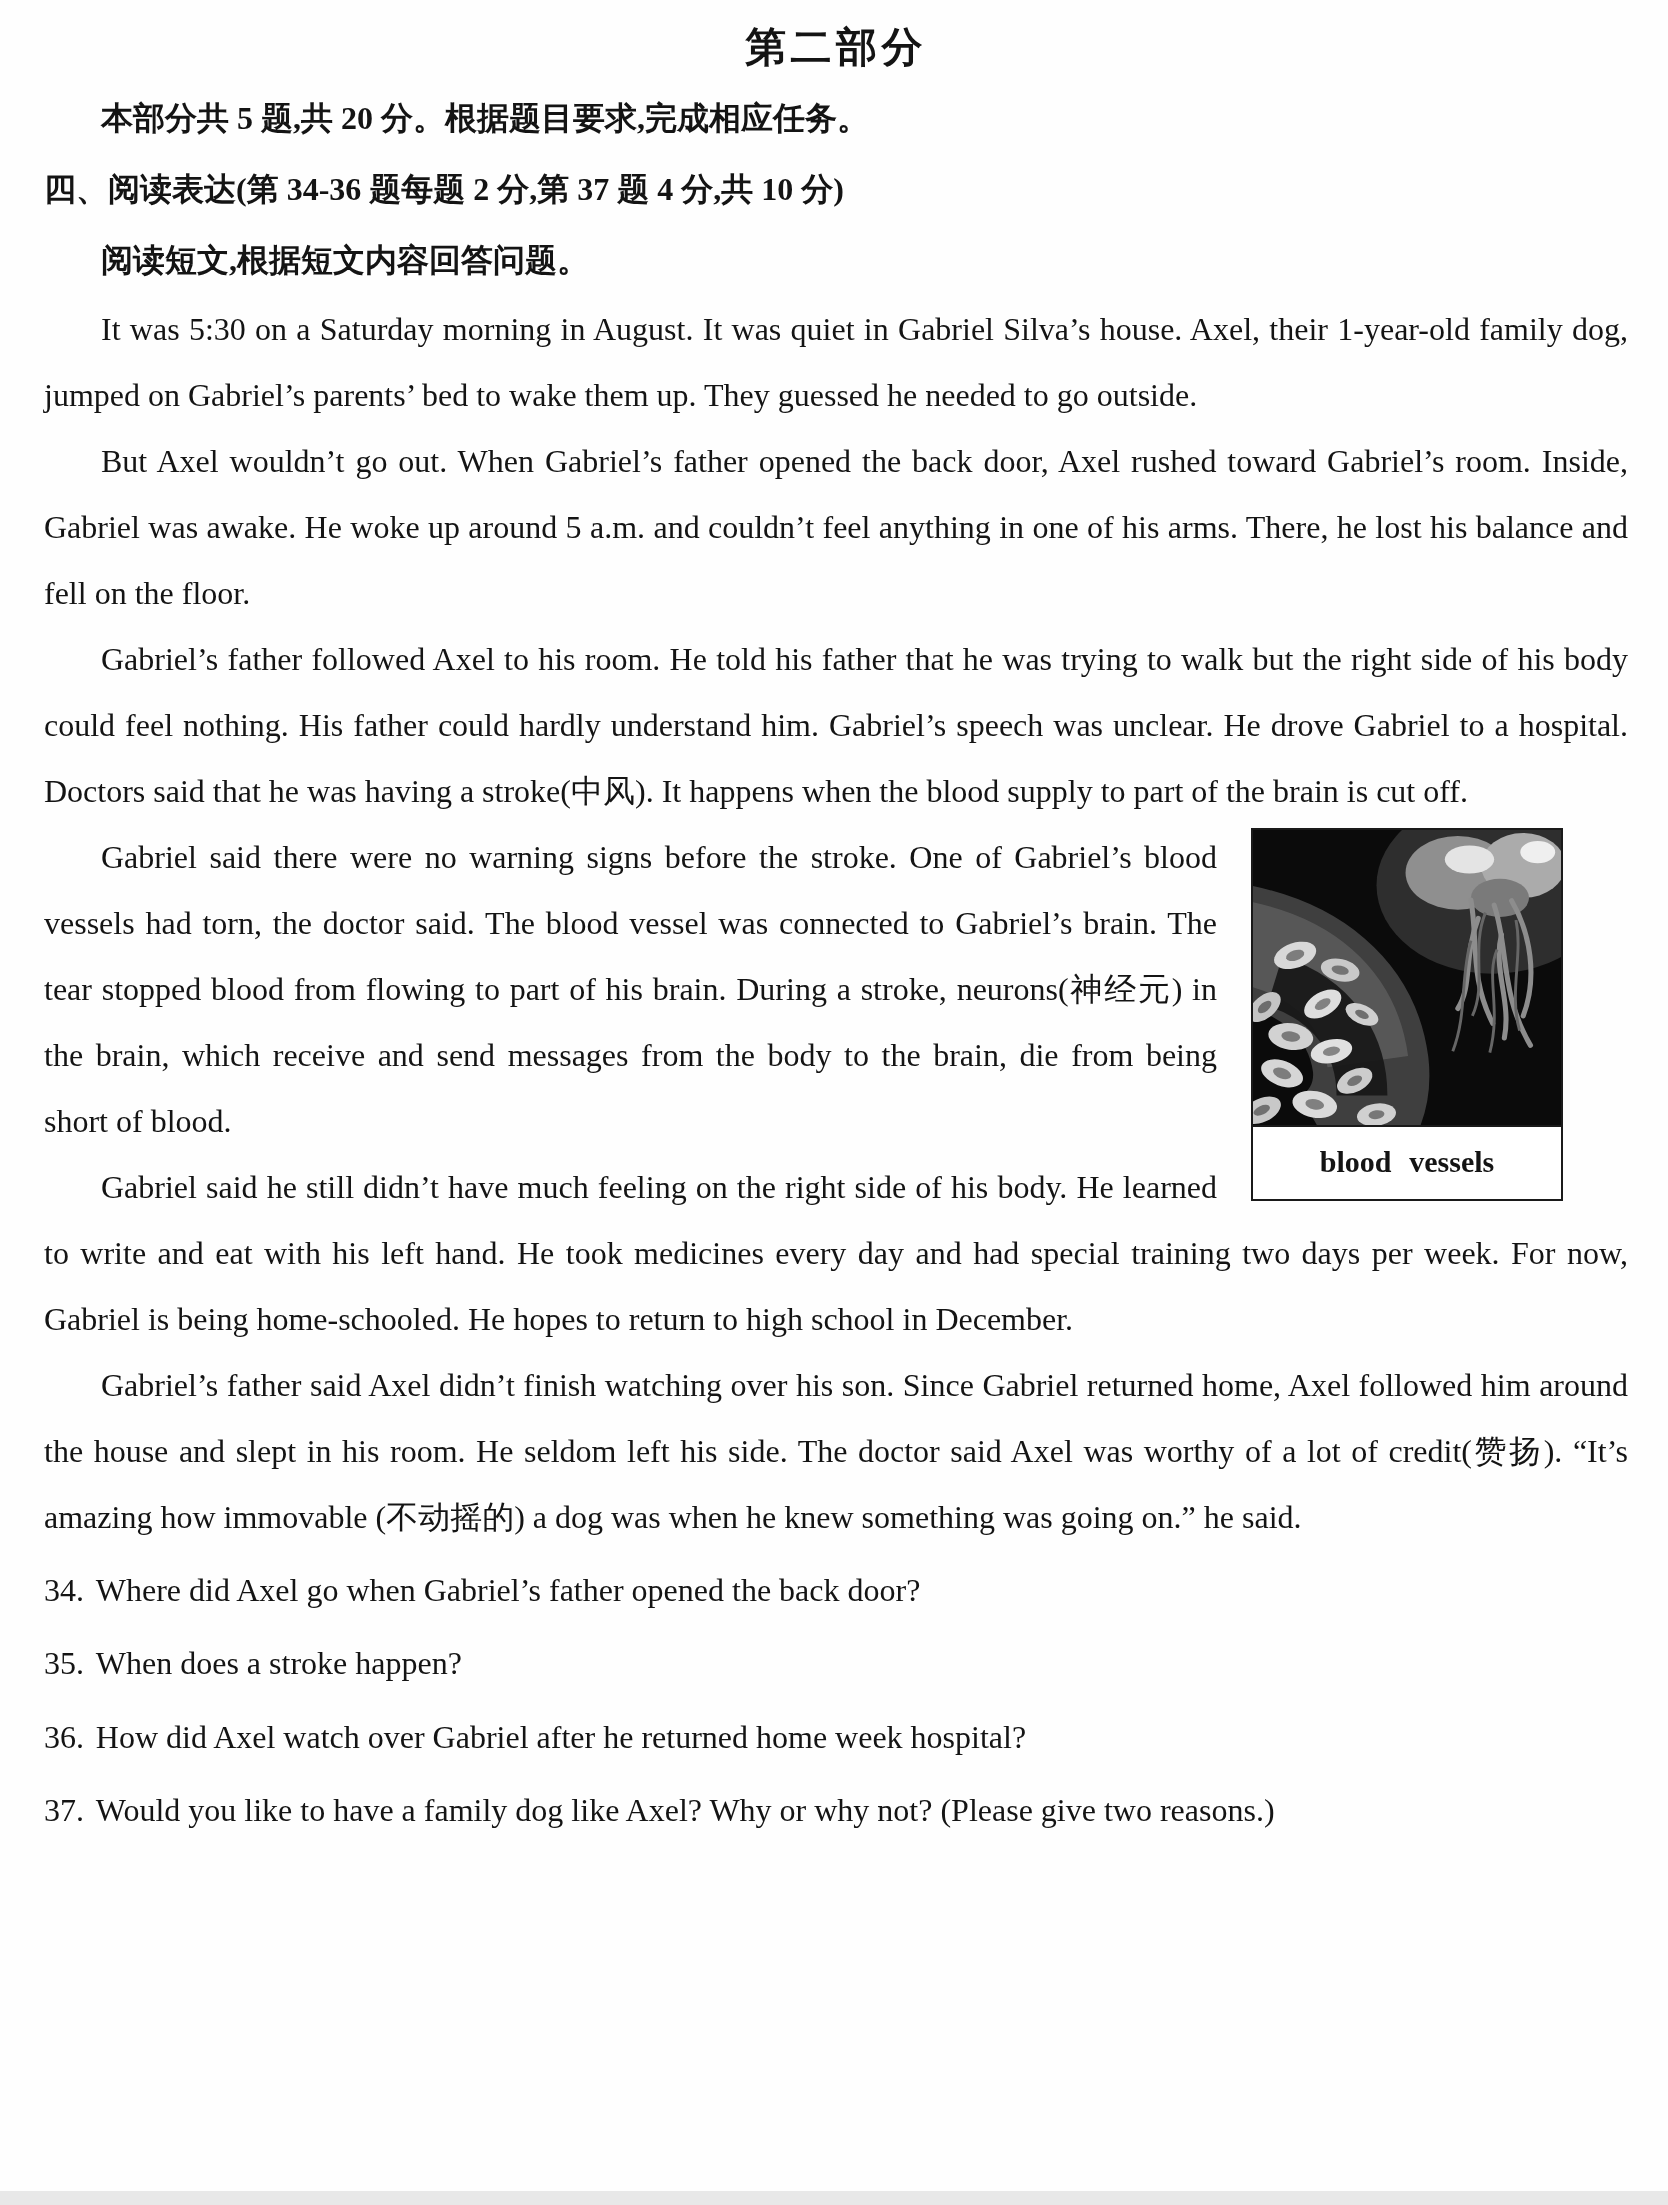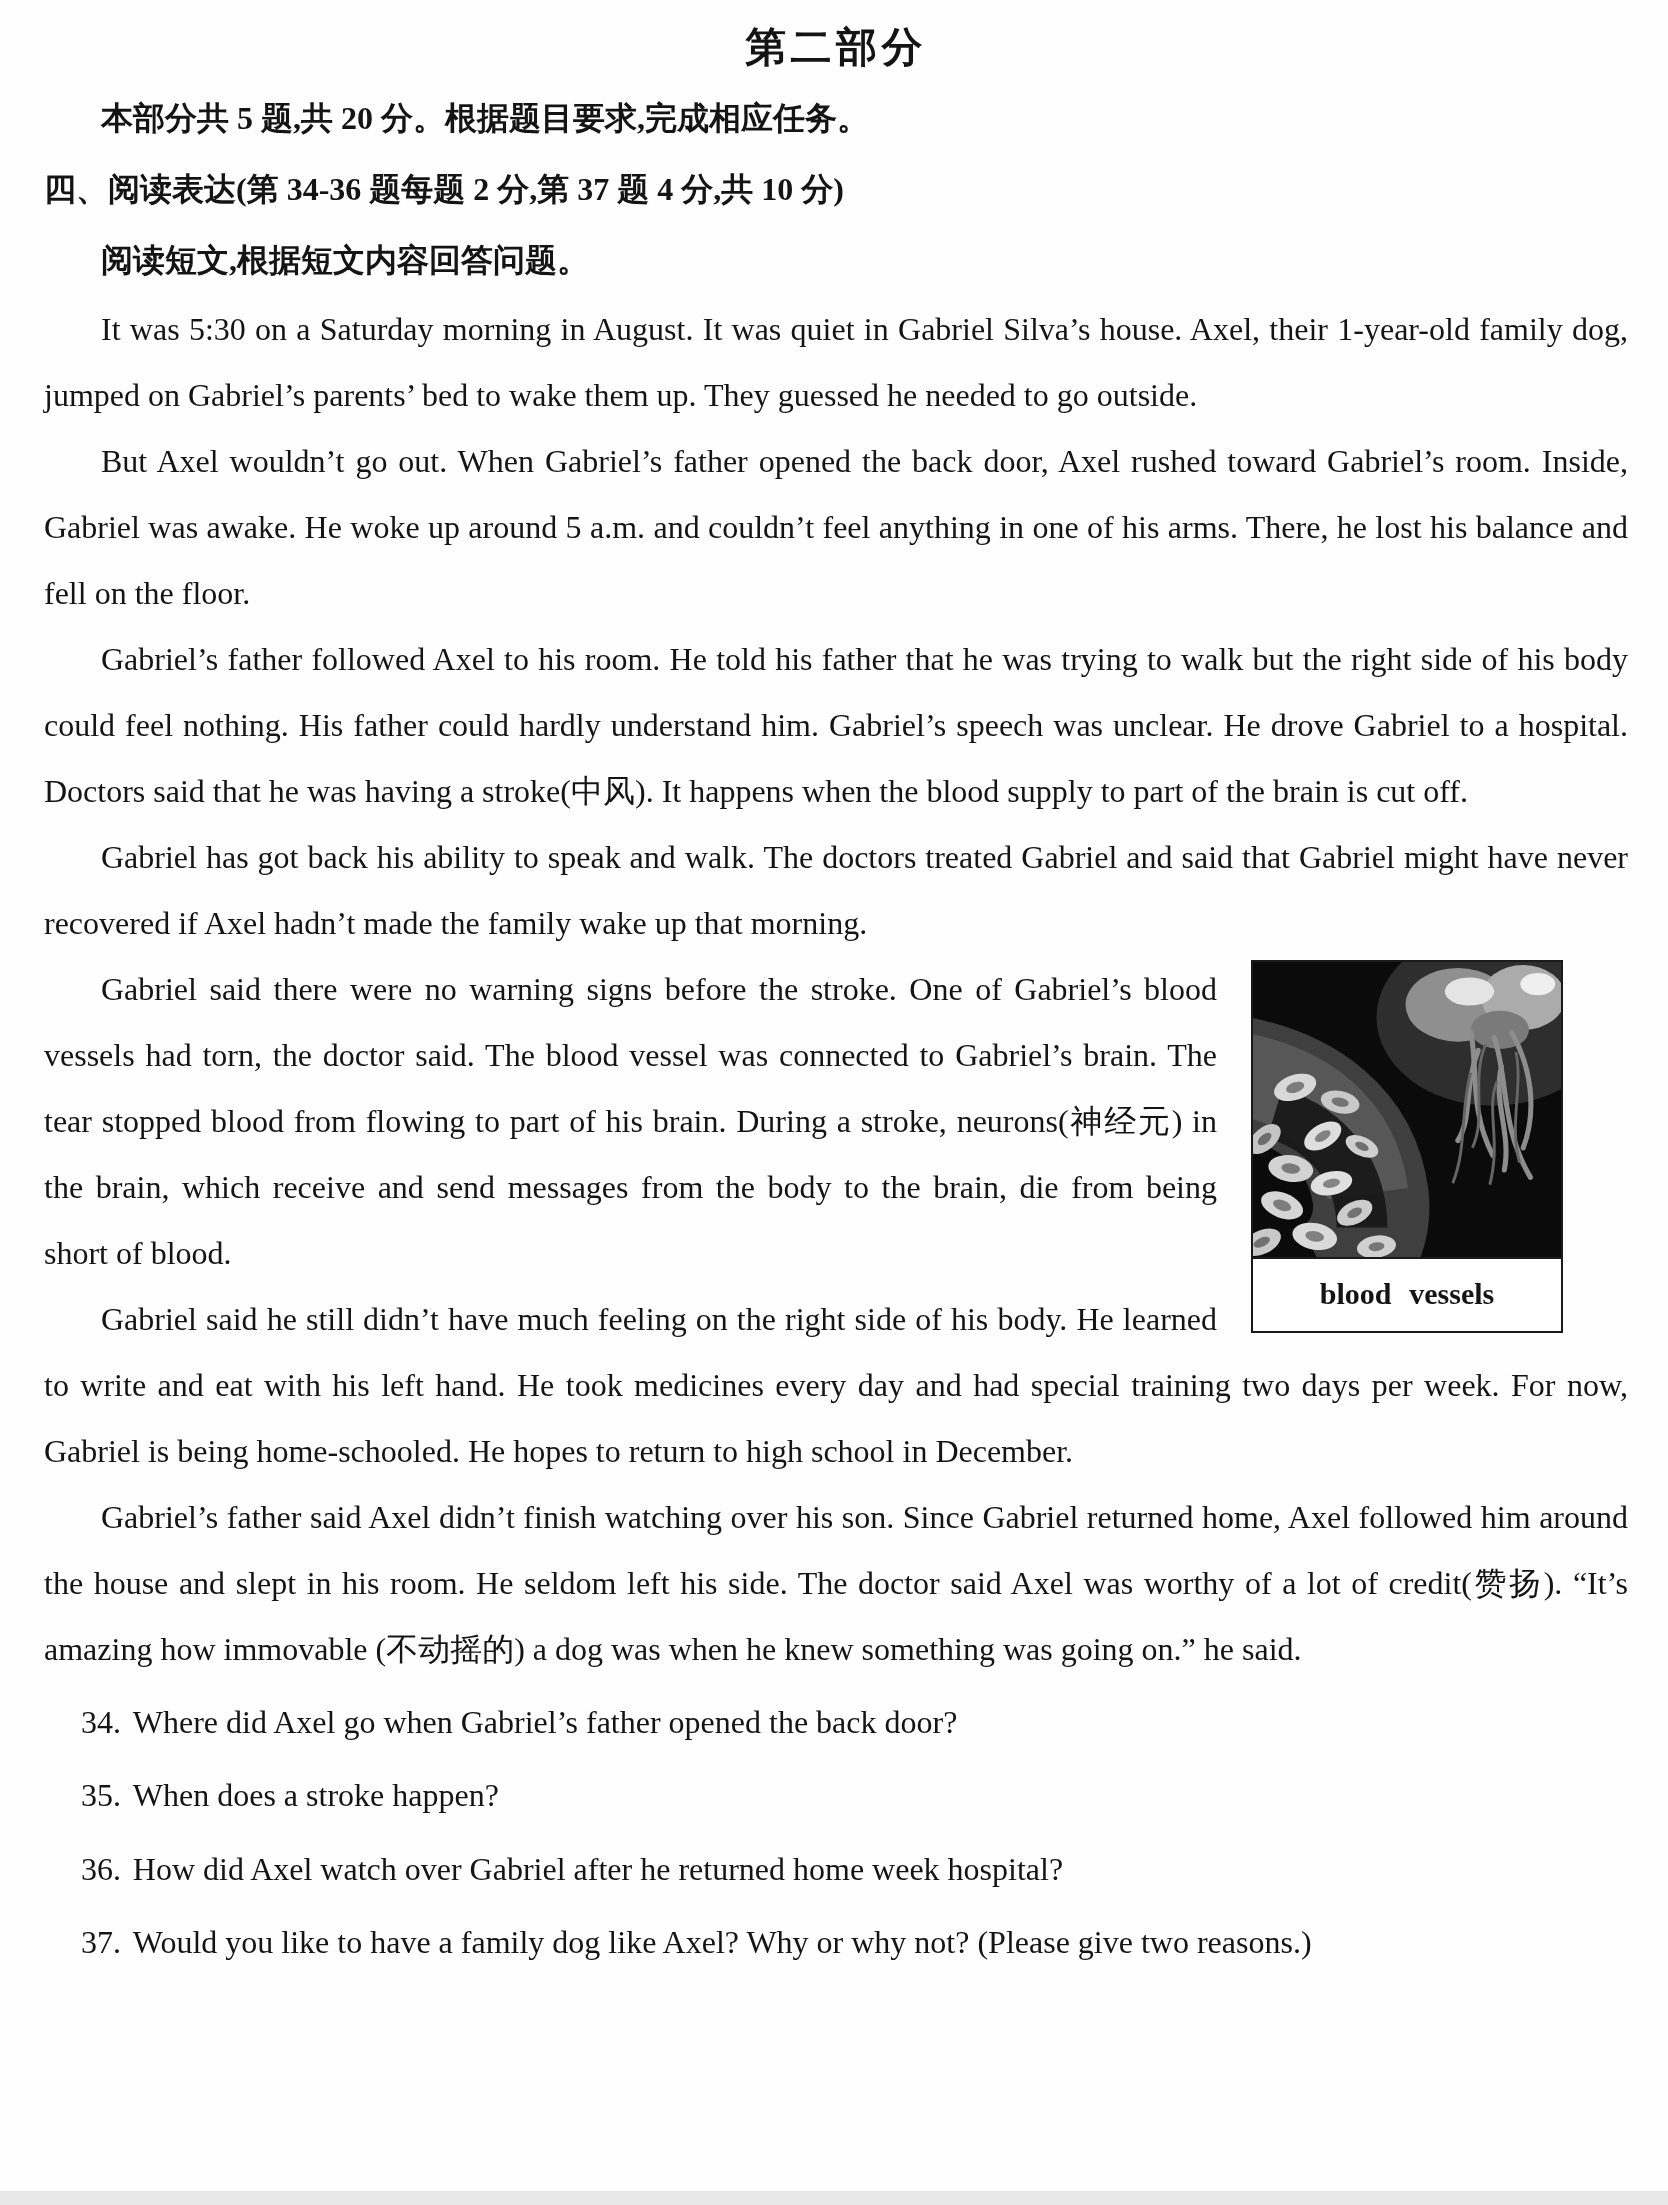--- a/index.html
+++ b/index.html
@@ -65,40 +65,39 @@
     word-spacing:10.3px;
   }
   
   .questions{margin-top:7.3px;}
   .q-row{
     font-size:32px;
     line-height:66px;
     margin-top:7.3px;
     white-space:nowrap;
   }
-  .q-num{margin-right:11.8px;margin-left:37px;}
+  .q-num{margin-right:11.8px;}
 </style>
 </head>
 <body>
 
 <div class="page">
 
   <div class="part-title">第二部分</div>
 
   <div class="cn-line indent-1">本部分共 5 题,共 20 分。根据题目要求,完成相应任务。</div>
 
   <div class="cn-line">四、阅读表达(第 34-36 题每题 2 分,第 37 题 4 分,共 10 分)</div>
 
   <div class="cn-line indent-1">阅读短文,根据短文内容回答问题。</div>
 
   <div class="passage">
     <p><span>It was 5:30 on a Saturday morning in August. It was quiet in Gabriel Silva’s house. Axel, their 1-year-old family dog, jumped on Gabriel’s parents’ bed to wake them up. They guessed he needed to go outside.</span></p>
     <p><span>But Axel wouldn’t go out. When Gabriel’s father opened the back door, Axel rushed toward Gabriel’s room. Inside, Gabriel was awake. He woke up around 5 a.m. and couldn’t feel anything in one of his arms. There, he lost his balance and fell on the floor.</span></p>
     <p><span>Gabriel’s father followed Axel to his room. He told his father that he was trying to walk but the right side of his body could feel nothing. His father could hardly understand him. Gabriel’s speech was unclear. He drove Gabriel to a hospital. Doctors said that he was having a stroke(中风). It happens when the blood supply to part of the brain is cut off.</span></p>
-    <p><span>Gabriel has got back his ability to speak and walk. The doctors treated Gabriel and said that Gabriel might have never recovered if Axel hadn’t made the family wake up that morning.</span></p>
     <p>
       <span class="figure" style="display:block;">
         <span class="photo" style="display:block;">
           <svg viewBox="0 0 424 400" preserveAspectRatio="none">
             <rect width="424" height="400" fill="#0b0b0b"></rect>
             <ellipse cx="330" cy="75" rx="160" ry="120" fill="#2e2e2e"></ellipse>
 
             <ellipse cx="282" cy="58" rx="72" ry="50" fill="#8f8f8f"></ellipse>
             <ellipse cx="372" cy="48" rx="58" ry="44" fill="#ababab"></ellipse>
             <ellipse cx="298" cy="40" rx="34" ry="19" fill="#e4e4e4"></ellipse>

